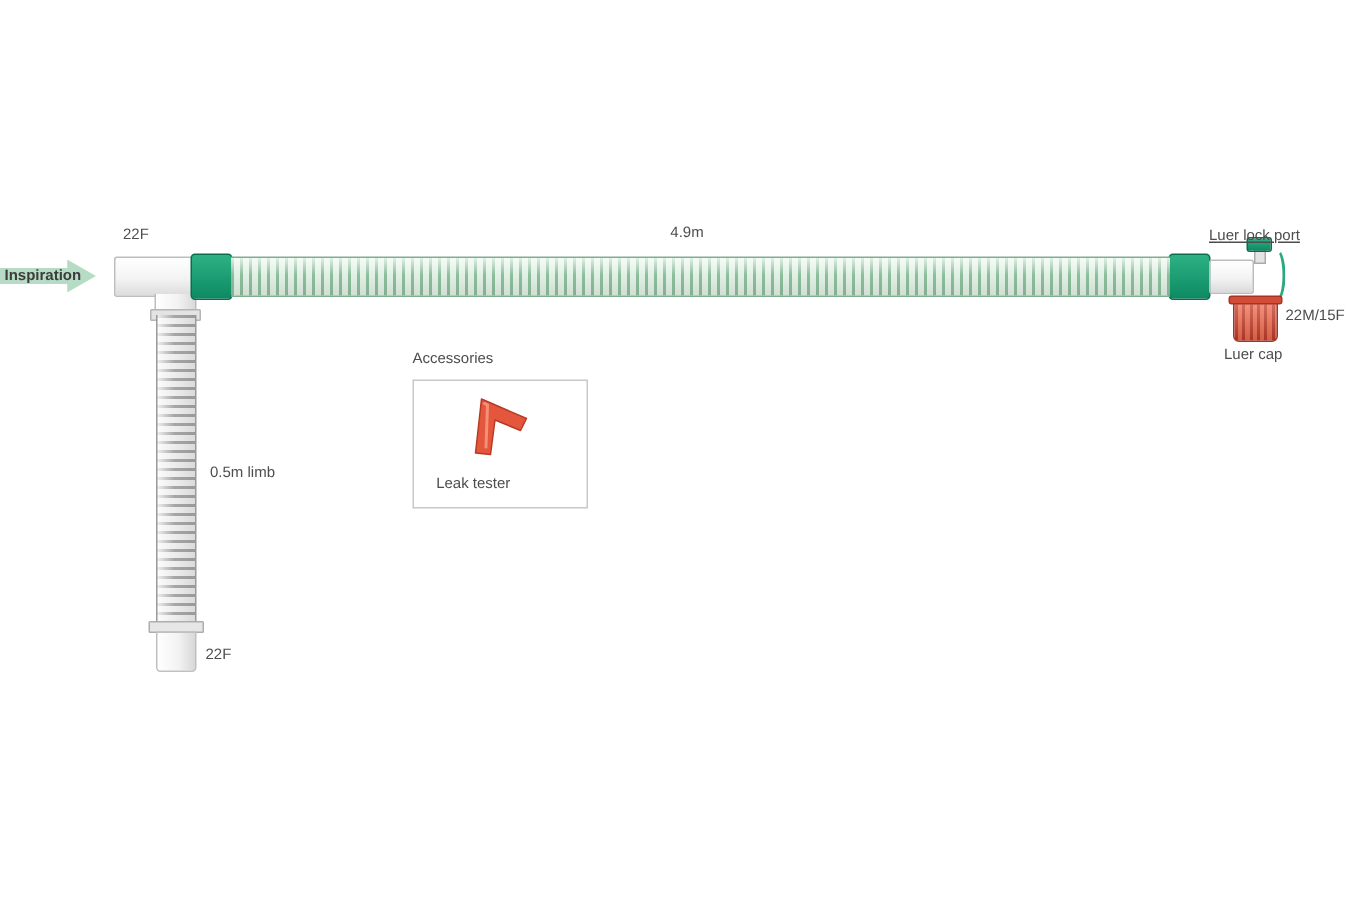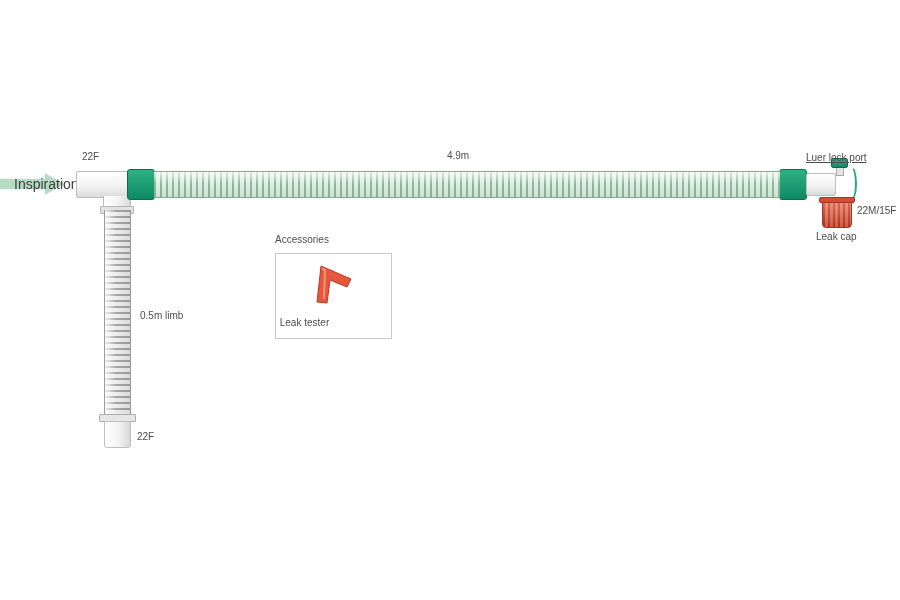--- a/index.html
+++ b/index.html
@@ -17,22 +17,22 @@
   }
 
   
   .inspiration{position:absolute;left:0;top:173px;width:64px;height:22px;}
   .inspiration .arrow{
     position:absolute;inset:0;
     background:var(--arrow_fill,#b7dcc5);
     clip-path:polygon(0 26%,70% 26%,70% 0,100% 50%,70% 100%,70% 74%,0 74%);
   }
   .inspiration .txt{
-    position:absolute;left:14px;top:50%;transform:translateY(-50%);
-    font-size:14px;font-weight:normal;color:#3c3c3c;white-space:nowrap;
+    position:absolute;left:3px;top:50%;transform:translateY(-50%);
+    font-size:10px;font-weight:bold;color:#3c3c3c;white-space:nowrap;
   }
 
   
   .elbow-h{
     position:absolute;left:76px;top:171px;width:56px;height:27px;
     background:linear-gradient(180deg,#ffffff,var(--conn_fill,#f3f3f3) 55%,#dcdcdc);
     border:1px solid var(--conn_border,#bdbdbd);border-radius:2px;box-sizing:border-box;
   }
   .elbow-v{
     position:absolute;left:103px;top:196px;width:28px;height:14px;
@@ -113,21 +113,21 @@
     background:linear-gradient(90deg,#ffffff,var(--conn_fill,#f3f3f3) 55%,#d8d8d8);
     border:1px solid #c0c0c0;border-radius:0 0 3px 3px;box-sizing:border-box;
   }
 
   
   .acc-box{
     position:absolute;left:275px;top:253px;width:117px;height:86px;
     border:1px solid #c8c8c8;background:#fff;box-sizing:border-box;
   }
   .acc-title{left:275px;top:234px;width:117px;}
-  .acc-item-label{left:257px;top:317px;width:95px;text-align:center;}
+  .acc-item-label{left:268px;top:317px;width:95px;text-align:center;}
   .leak-tester{position:absolute;left:311px;top:262px;width:46px;height:44px;}
 
   
   .lbl-22f-left{left:82px;top:151px;}
   .lbl-30m{left:428px;top:150px;width:60px;text-align:center;}
   .lbl-luer{left:806px;top:152px;text-decoration:underline;}
   .lbl-22m15f{left:857px;top:205px;}
   .lbl-dustcap{left:816px;top:231px;}
   .lbl-limb{left:140px;top:310px;}
   .lbl-22f-bottom{left:137px;top:431px;}
@@ -156,21 +156,21 @@
 
   <div class="connector-right"></div>
   <div class="luer-stem"></div>
   <div class="luer-cap"></div>
   <div class="cap-strap"></div>
   <span class="label lbl-luer">Luer lock port</span>
 
   <div class="dustcap-rim"></div>
   <div class="dustcap-body"></div>
   <span class="label lbl-22m15f">22M/15F</span>
-  <span class="label lbl-dustcap">Leak cap</span>
+  <span class="label lbl-dustcap">Luer cap</span>
 
   <div class="tube-limb"></div>
   <span class="label lbl-limb">0.5m limb</span>
   <div class="limb-flange"></div>
   <div class="limb-end"></div>
   <span class="label lbl-22f-bottom">22F</span>
 
   <span class="label acc-title">Accessories</span>
   <div class="acc-box"></div>
   <svg class="leak-tester" viewBox="0 0 46 44">

